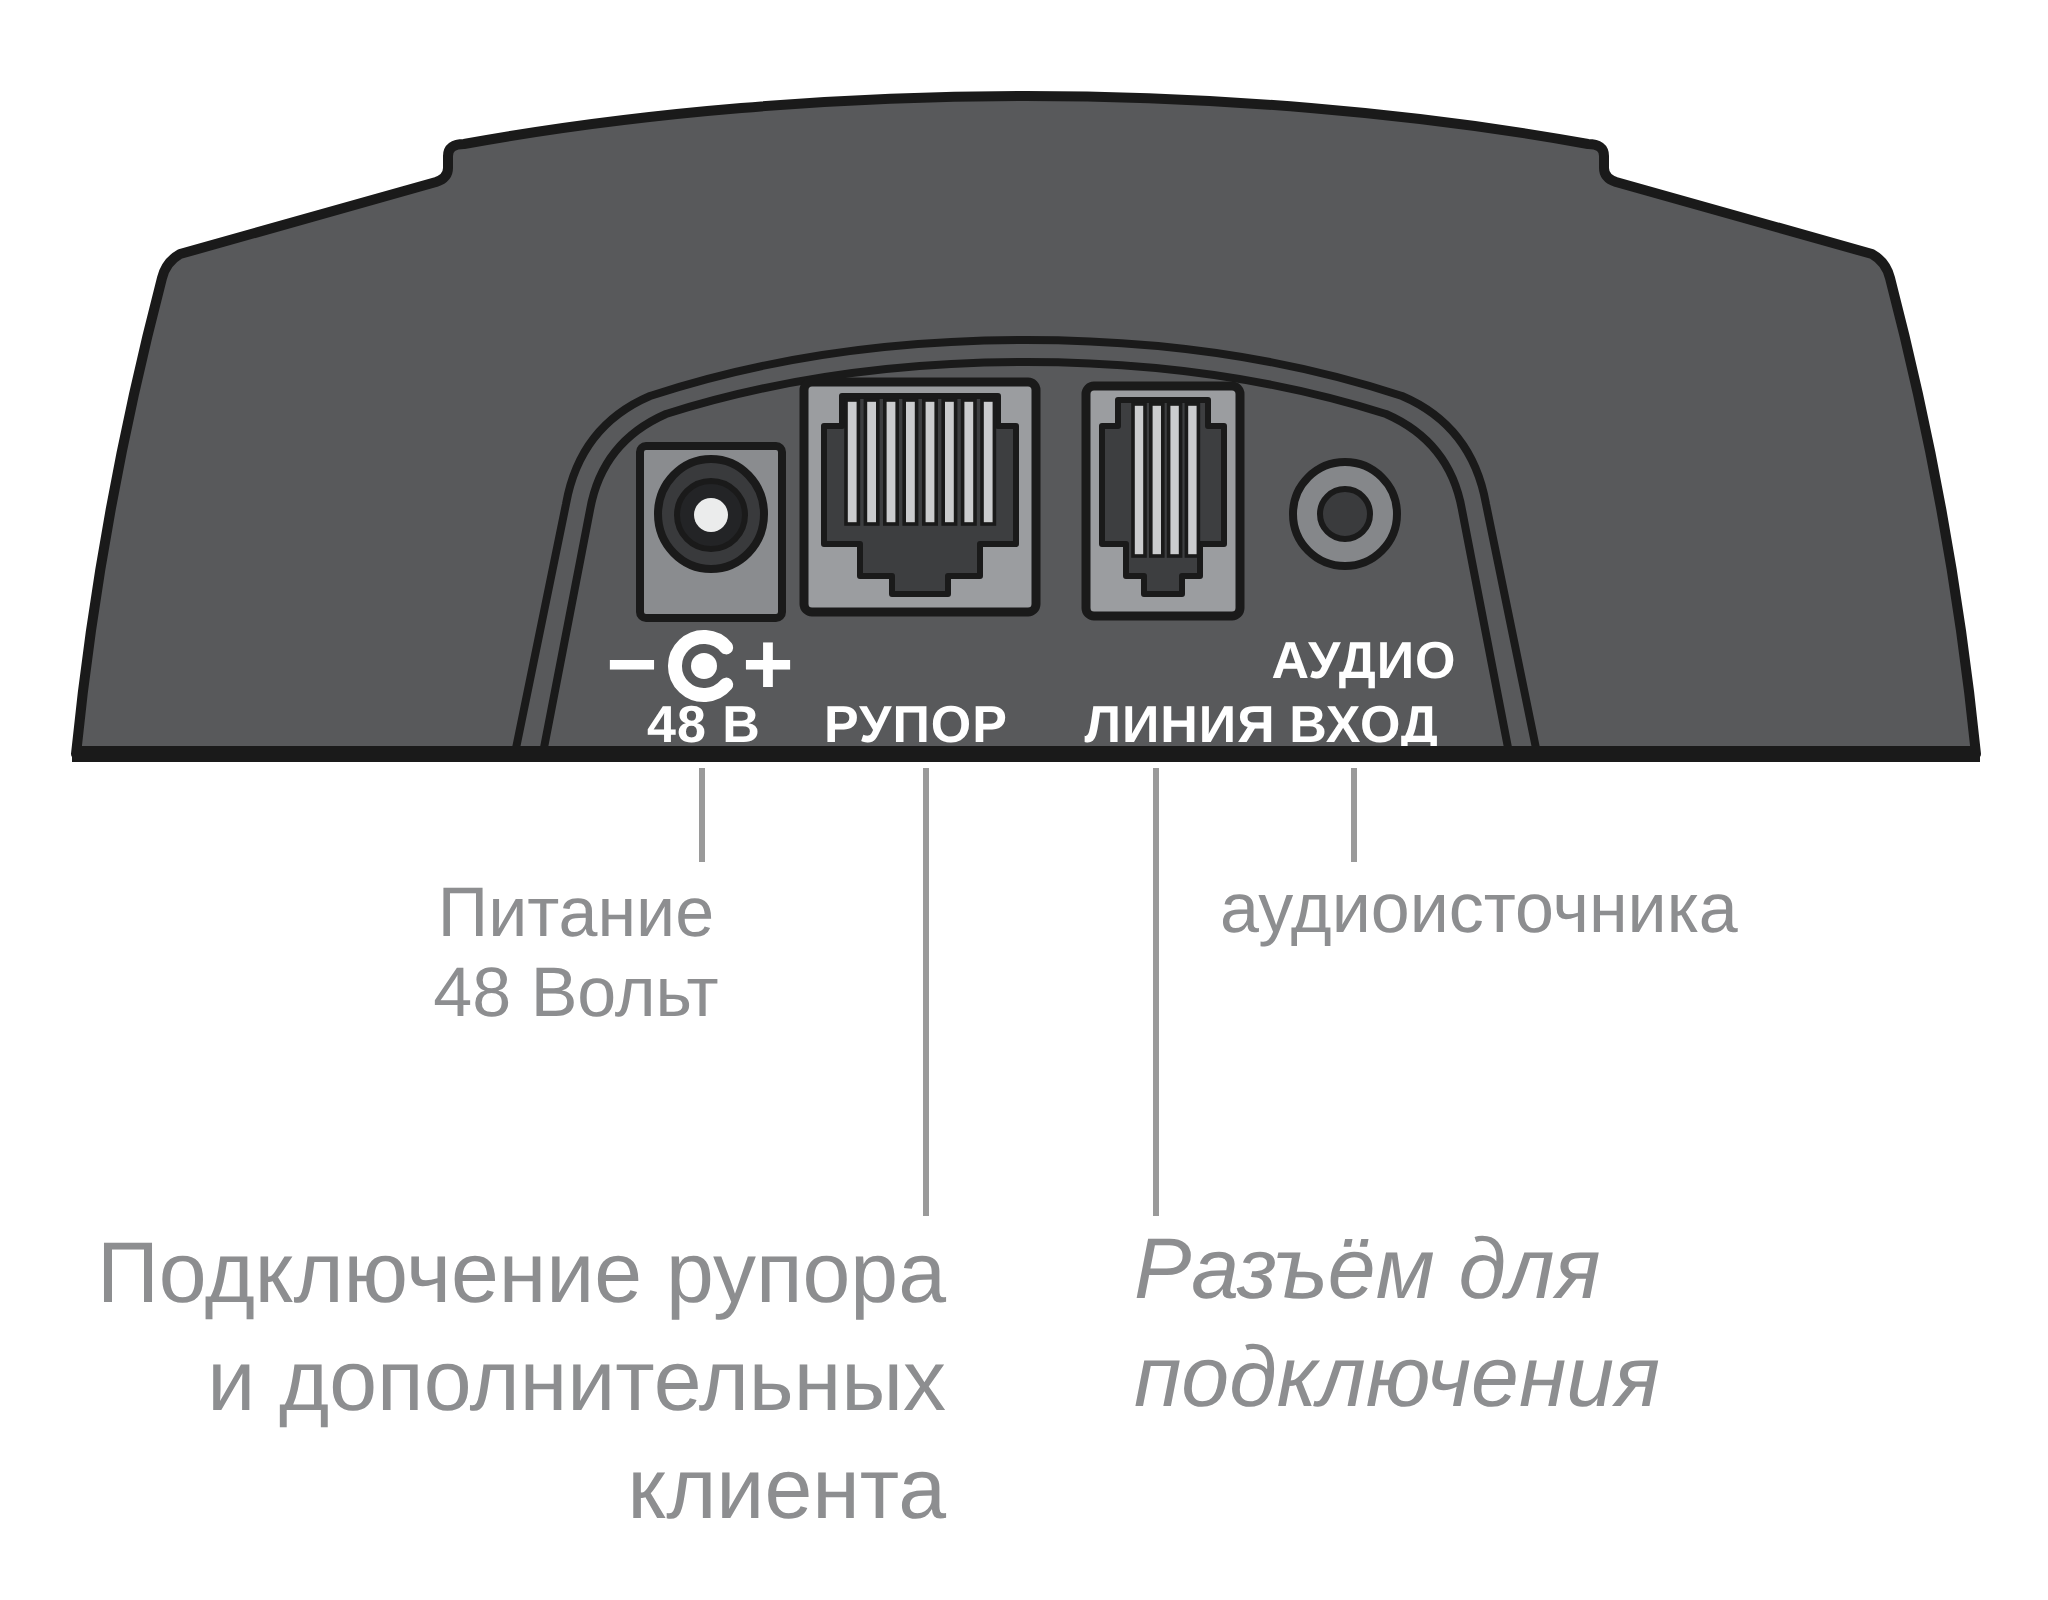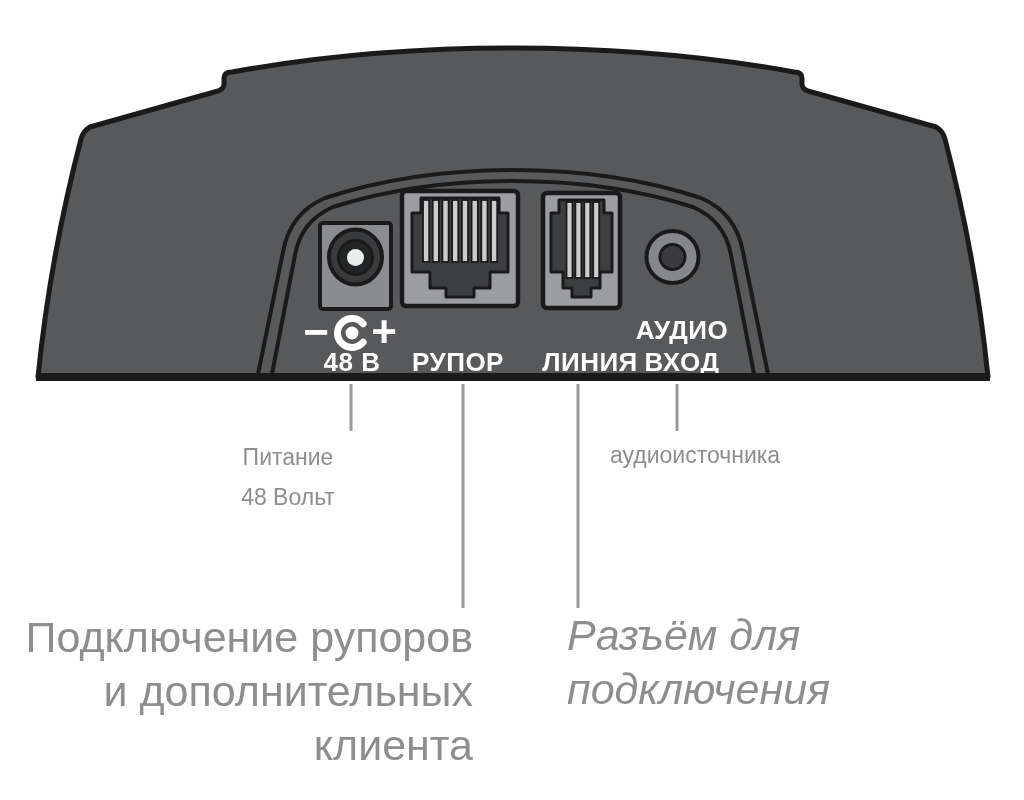--- a/index.html
+++ b/index.html
@@ -4,21 +4,21 @@
 <style>
   html,body{margin:0;padding:0;background:#ffffff;}
   .stage{position:relative;width:1024px;height:800px;background:#ffffff;overflow:hidden;
          font-family:"Liberation Sans","DejaVu Sans",sans-serif;}
   .stage svg{position:absolute;left:0;top:0;}
   .port-label{font-family:"Liberation Sans","DejaVu Sans",sans-serif;font-weight:700;
               font-size:26px;letter-spacing:0.5px;fill:#ffffff;text-anchor:middle;}
   .polarity-text{font-family:"Liberation Sans","DejaVu Sans",sans-serif;font-weight:700;
               font-size:44px;fill:#ffffff;text-anchor:middle;}
   .callout{position:absolute;color:#8d8e90;}
-  .callout-small{font-size:23px;line-height:40px;}
+  .callout-small{font-size:35px;line-height:40px;}
   .callout-large{font-size:43px;line-height:54px;}
   #callout-power{left:128px;top:437px;width:320px;text-align:center;}
   #callout-audio{left:610px;top:435px;width:414px;text-align:left;}
   #callout-horn{left:20px;top:610px;width:453px;text-align:right;}
   #callout-line{left:567px;top:608px;width:400px;text-align:left;font-style:italic;}
 </style>
 </head>
 <body>
 
 <div class="stage">
@@ -113,21 +113,21 @@
   <div id="callout-power" class="callout callout-small">
     <div>Питание</div>
     <div>48 Вольт</div>
   </div>
 
   <div id="callout-audio" class="callout callout-small">
     <div>аудиоисточника</div>
   </div>
 
   <div id="callout-horn" class="callout callout-large">
-    <div>Подключение рупоров</div>
+    <div>Подключение рупора</div>
     <div>и дополнительных</div>
     <div>клиента</div>
   </div>
 
   <div id="callout-line" class="callout callout-large">
     <div>Разъём для</div>
     <div>подключения</div>
   </div>
 
 </div>

